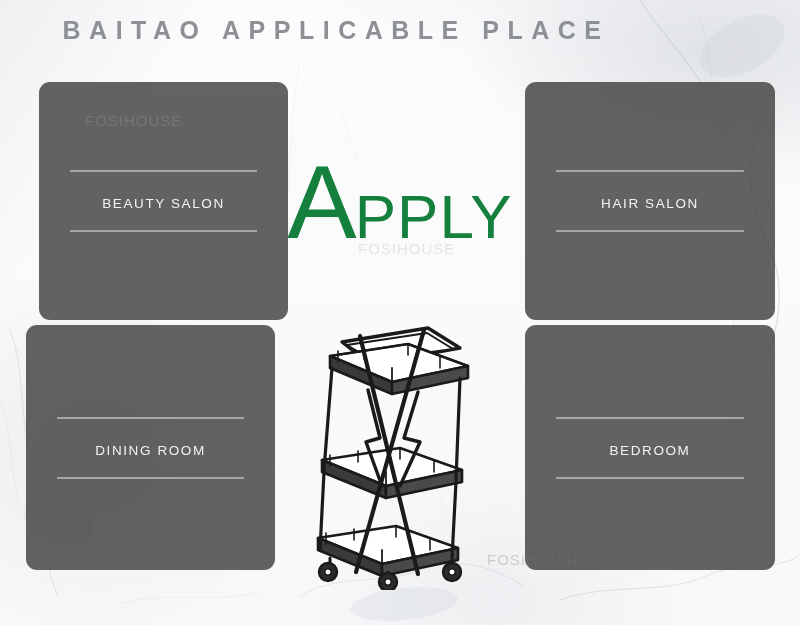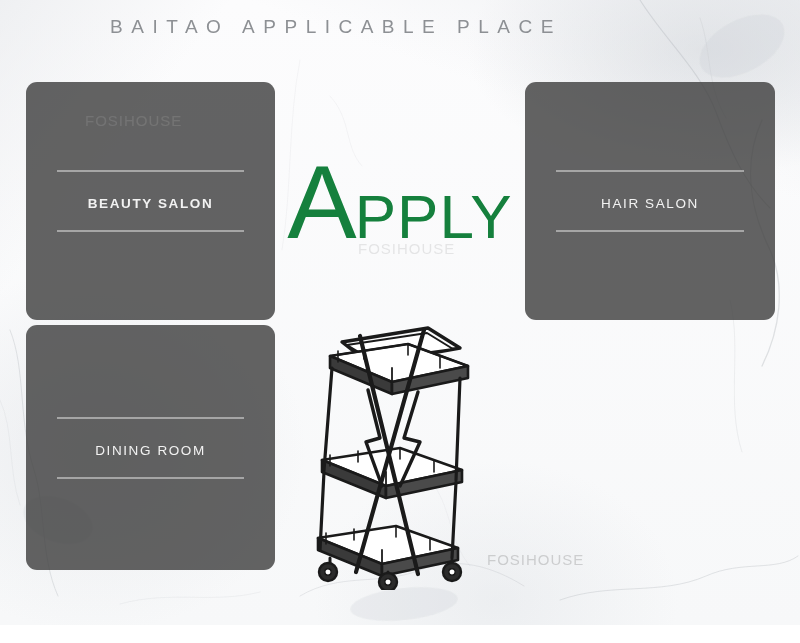--- a/index.html
+++ b/index.html
@@ -40,35 +40,35 @@
     width: 800px; height: 18px;
     background: #ffffff;
   }
 
   
   .title {
     position: absolute;
     left: 0; top: 16px;
     width: 672px;
     text-align: center;
-    font-size: 19px;
+    font-size: 25px;
     letter-spacing: 8.5px;
     color: #8d9094;
-    font-weight: 400;
+    font-weight: 700;
     white-space: nowrap;
   }
 
   
   .panel {
     position: absolute;
     background: rgba(60,60,60,0.80);
     border-radius: 11px;
     overflow: hidden;
   }
-  .panel-tl { left: 26px;  top: 82px;  width: 249px; height: 238px; font-weight: bold; }
+  .panel-tl { left: 39px;  top: 82px;  width: 249px; height: 238px; }
   .panel-tr { left: 525px; top: 82px;  width: 250px; height: 238px; }
   .panel-bl { left: 26px;  top: 325px; width: 249px; height: 245px; }
   .panel-br { left: 525px; top: 325px; width: 250px; height: 245px; }
 
   .panel-inner {
     position: absolute;
     left: 0; right: 0;
     top: 50%;
     transform: translateY(-50%);
     padding: 0 31px;
@@ -260,16 +260,23 @@
   </div>
 
   <div class="panel panel-tr">
     <div class="panel-inner">
       <div class="rule"></div>
       <div class="panel-label">HAIR SALON</div>
       <div class="rule"></div>
     </div>
   </div>
 
+  <div class="panel panel-br">
+    <div class="panel-inner">
+      <div class="rule"></div>
+      <div class="panel-label">BEDROOM</div>
+      <div class="rule"></div>
+    </div>
+  </div>
 
   <div class="wm wm-br">FOSIHOUSE</div>
 
 </div>
 
 </body></html>

